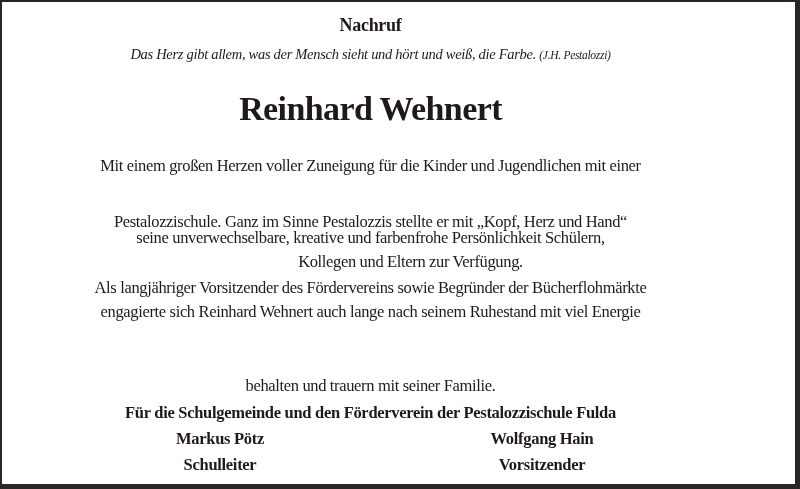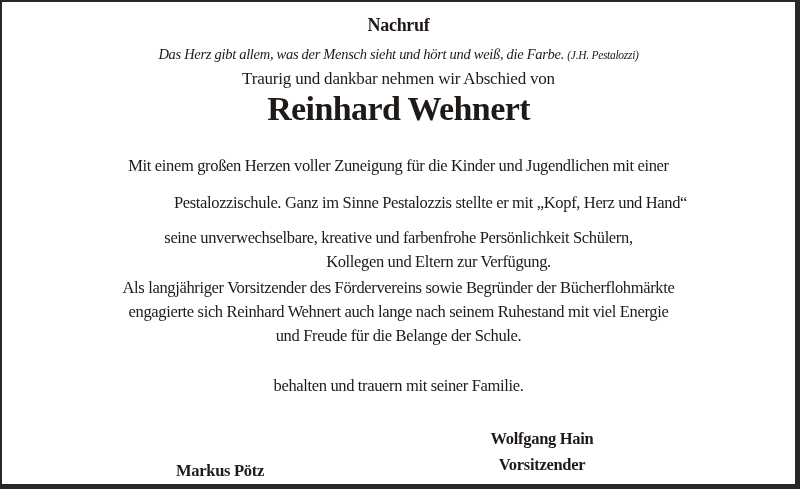--- a/index.html
+++ b/index.html
@@ -28,21 +28,20 @@
       border-bottom: 5px solid #2a2626;
       background: #ffffff;
     }
     .line {
       position: absolute;
       left: 0;
       width: 737px;
       text-align: center;
       white-space: nowrap;
       letter-spacing: -0.2px;
-      padding-left: 28px;
     }
     .title {
       top: 13px;
       font-size: 18px;
       font-weight: bold;
       letter-spacing: -0.3px;
     }
     .quote {
       top: 44px;
       font-size: 14.5px;
@@ -94,35 +93,35 @@
 
 <div class="frame">
 
   <div class="line title">Nachruf</div>
 
   <div class="line quote">
     <span>Das Herz gibt allem, was der Mensch sieht und hört und weiß, die Farbe.</span>
     <span class="attr">(J.H. Pestalozzi)</span>
   </div>
 
-  <div class="line intro">Traurig und dankbar nehmen wir Abschied von</div>
 
   <div class="line name">Reinhard Wehnert</div>
 
 
   <div class="line body-text" style="top:154px;">Mit einem großen Herzen voller Zuneigung für die Kinder und Jugendlichen mit einer</div>
-  <div class="line body-text" style="top:191px;margin-left:32px;">Pestalozzischule. Ganz im Sinne Pestalozzis stellte er mit „Kopf, Herz und Hand“</div>
+  <div class="line body-text" style="top:210px;">Pestalozzischule. Ganz im Sinne Pestalozzis stellte er mit „Kopf, Herz und Hand“</div>
   <div class="line body-text" style="top:226px;">seine unverwechselbare, kreative und farbenfrohe Persönlichkeit Schülern,</div>
   <div class="line body-text" style="top:250px;margin-left:40px;">Kollegen und Eltern zur Verfügung.</div>
 
   <div class="line body-text" style="top:276px;">Als langjähriger Vorsitzender des Fördervereins sowie Begründer der Bücherflohmärkte</div>
   <div class="line body-text" style="top:300px;">engagierte sich Reinhard Wehnert auch lange nach seinem Ruhestand mit viel Energie</div>
-  <div class="line body-text" style="top:324px;">und Freude für die Belange der Schule.</div>
 
   <div class="line body-text" style="top:374px;">behalten und trauern mit seiner Familie.</div>
 
+  <div class="line signoff">Für die Schulgemeinde und den Förderverein der Pestalozzischule Fulda</div>
 
-  <div class="sig sig-left" style="top:427px;margin-top:32px;">Markus Pötz</div>
+  <div class="sig sig-left" style="top:427px;">Markus Pötz</div>
+  <div class="sig sig-left" style="top:453px;">Schulleiter</div>
 
   <div class="sig sig-right" style="top:427px;">Wolfgang Hain</div>
   <div class="sig sig-right" style="top:453px;text-align:center;">Vorsitzender</div>
 
 </div>
 
 </body></html>

